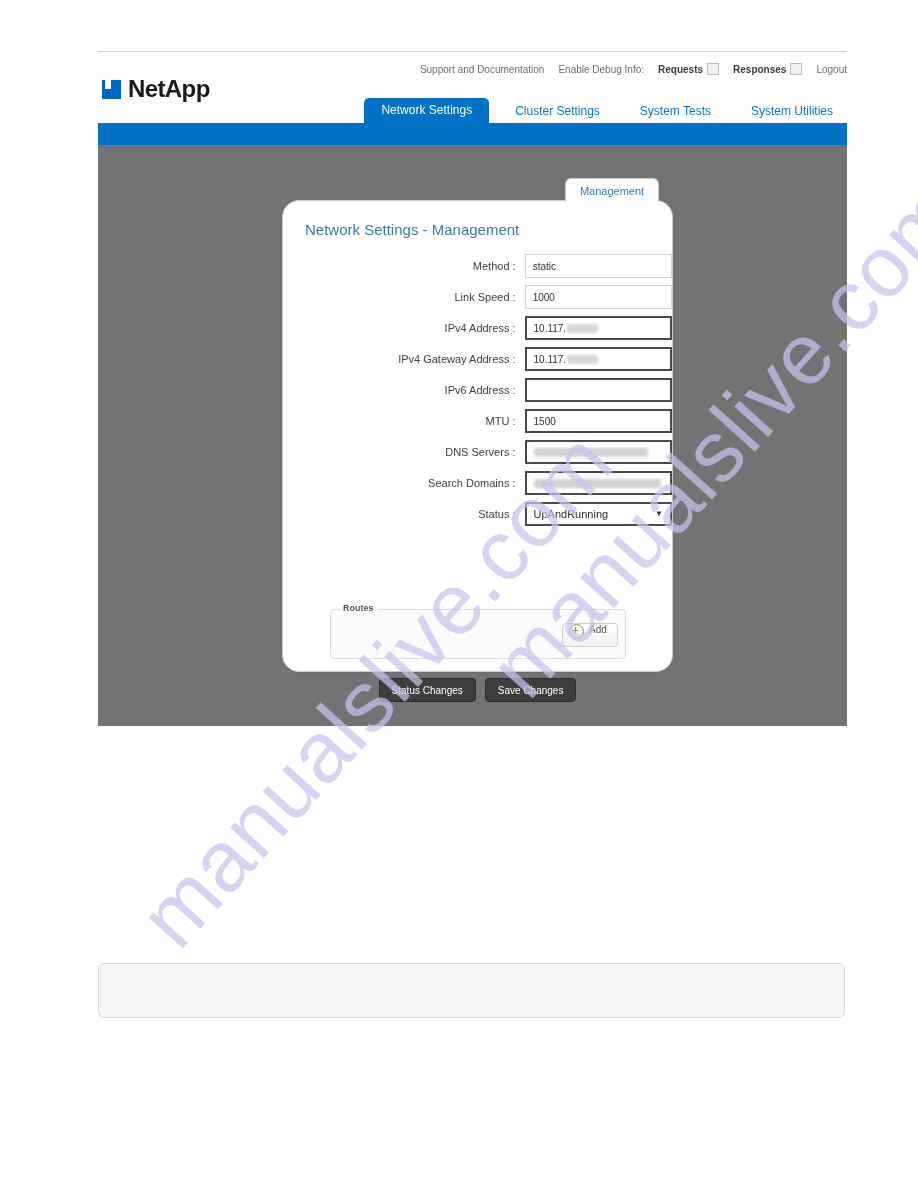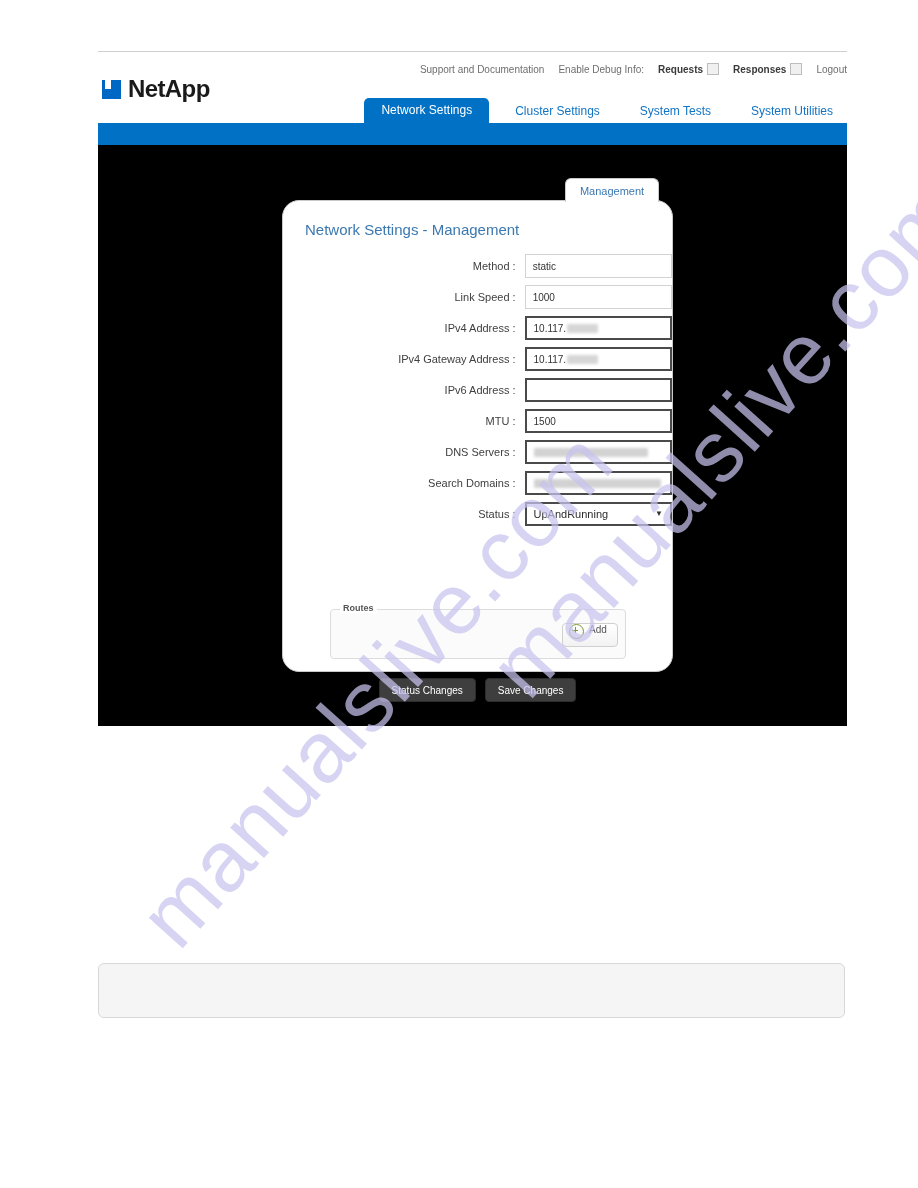--- a/index.html
+++ b/index.html
@@ -167,21 +167,21 @@
     height: 22px;
     background: #0071c5;
   }
 
   
   #canvas {
     position: absolute;
     left: 98px; top: 145px;
     width: 749px;
     height: 581px;
-    background: #000000;
+    background: #737373;
   }
 
   
   #panel-tab {
     position: absolute;
     left: 467px; top: 33px;
     width: 92px;
     height: 23px;
     background: #ffffff;
     border: 1px solid #c9c9c9;

